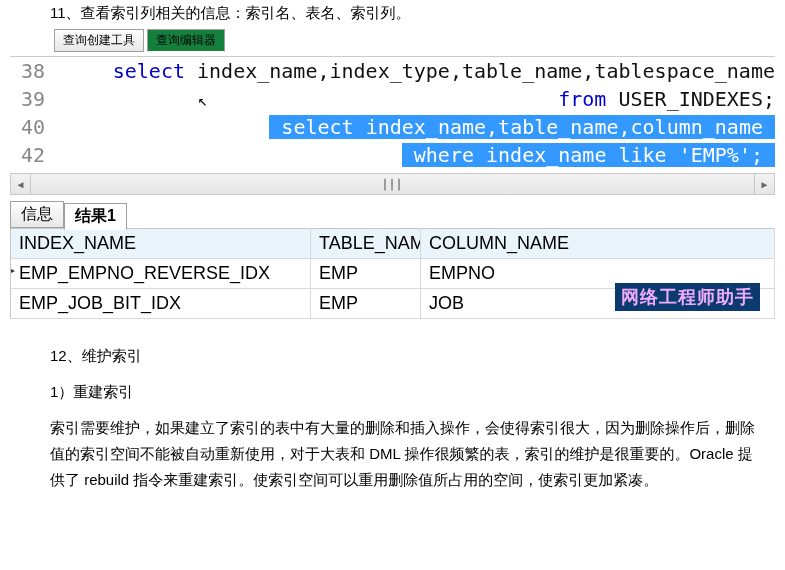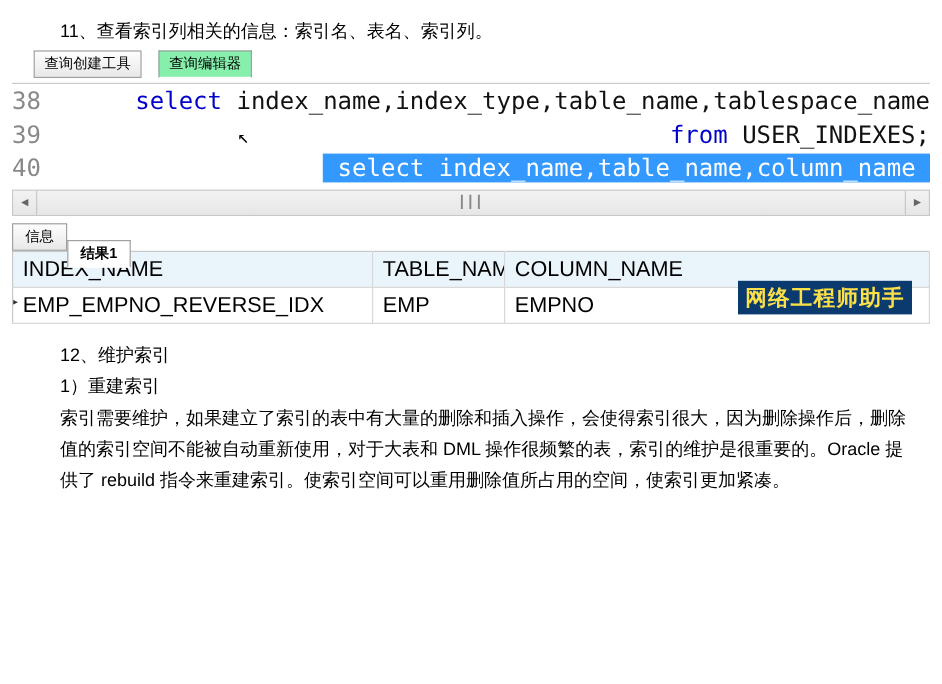--- a/index.html
+++ b/index.html
@@ -1,48 +1,48 @@
 <!DOCTYPE html>
 <html><head>
 <meta charset="utf-8">
 <style>
   * { box-sizing: border-box; margin: 0; padding: 0; }
   body { font-family: "Microsoft YaHei", "SimSun", sans-serif; font-size: 14px; background: #fff; width: 785px; }
-  .section-title { font-size: 15px; color: #000; padding: 4px 0 6px 50px; margin-top: 13px; }
-  .tabs-row { display: flex; padding-left: 28px; gap: 14px; }
+  .section-title { font-size: 15px; color: #000; padding: 4px 0 6px 50px; }
+  .tabs-row { display: flex; padding-left: 54px; gap: 3px; }
   .tab-btn { background: linear-gradient(#fdfdfd, #e8e8e8); border: 1px solid #a0a0a0; padding: 2px 8px; font-size: 12px; font-family: "SimSun", sans-serif; cursor: pointer; }
-  .tab-btn.active { background: #86efac; border-bottom: 1px solid #fff; }
+  .tab-btn.active { background: #15803d; border-bottom: 1px solid #fff; }
   .editor-area { margin: 4px 10px 0 10px; border-top: 1px solid #ccc; }
   .code-row { display: flex; font-family: Consolas, monospace; font-size: 20px; line-height: 28px; }
-  .gutter { width: 58px; text-align: left; padding-right: 12px; color: #888; background: #fff; user-select: none; }
+  .gutter { width: 58px; text-align: center; padding-right: 12px; color: #888; background: #fff; user-select: none; }
   .code-cell { flex: 1; white-space: pre; position: relative; text-align: right; }
   .kw { color: #0000cc; }
   .plain { color: #111; }
   .str { color: #c00000; }
   .selrun { background: #3399ff; color: #fff !important; padding: 0 12px; }
   .selrun .kw, .selrun .plain, .selrun .str { color: #fff !important; }
   .cursor-icon { position: absolute; left: 130px; top: 2px; font-size: 16px; color: #000; pointer-events: none; }
   .hscroll { margin: 4px 10px 0 10px; height: 22px; background: linear-gradient(#f2f2f2,#e6e6e6); border: 1px solid #c8c8c8; display: flex; align-items: center; position: relative; }
   .hscroll .arrow { width: 20px; height: 100%; display: flex; align-items: center; justify-content: center; color: #666; font-size: 10px; border-right: 1px solid #c8c8c8; cursor: pointer; }
   .hscroll .arrow.right { border-right: none; border-left: 1px solid #c8c8c8; margin-left: auto; }
   .hscroll .grip { position: absolute; left: 50%; top: 50%; transform: translate(-50%,-50%); color: #888; font-size: 10px; letter-spacing: 1px; }
   .result-tabs { display: flex; margin: 6px 0 0 10px; }
-  .rtab { font-size: 12px; font-family: "SimSun", sans-serif; border: 1px solid #a0a0a0; padding: 2px 10px; background: linear-gradient(#fdfdfd,#e8e8e8); cursor: pointer; }
-  .rtab.active { background: #fff; font-weight: bold; border-bottom: 1px solid #fff; position: relative; top: 14px; }
+  .rtab { font-size: 16px; font-family: "SimSun", sans-serif; border: 1px solid #a0a0a0; padding: 2px 10px; background: linear-gradient(#fdfdfd,#e8e8e8); cursor: pointer; }
+  .rtab.active { background: #fff; font-weight: bold; border-bottom: 1px solid #fff; position: relative; top: 2px; }
   .grid { margin: 0 10px; border: 1px solid #c8c8c8; border-collapse: collapse; width: calc(100% - 20px); table-layout: fixed; font-family: "Segoe UI","Microsoft YaHei",sans-serif; }
   .grid th, .grid td { text-align: left; padding: 4px 8px; border-right: 1px solid #d8d8d8; border-bottom: 1px solid #d8d8d8; font-size: 18px; white-space: nowrap; overflow: hidden; }
   .grid th { background: #eaf4fb; font-weight: 400; color: #000; }
   .grid th:nth-child(1) { width: 300px; }
   .grid th:nth-child(2) { width: 110px; }
   .grid th:nth-child(3) { width: auto; margin-left: 46px; }
   .rowmark { position: relative; }
   .rowmark::before { content: "▸"; position: absolute; left: -2px; color: #333; font-size: 12px; }
-  .watermark { position: absolute; right: 25px; margin-top: -36px; background: #0b3a6e; color: #fde047; font-family: "KaiTi","SimSun",serif; font-size: 18px; font-weight: bold; padding: 2px 6px; letter-spacing: 1px; pointer-events: none; }
+  .watermark { position: absolute; right: 25px; margin-top: -36px; background: #0b3a6e; color: #f0abfc; font-family: "KaiTi","SimSun",serif; font-size: 18px; font-weight: bold; padding: 2px 6px; letter-spacing: 1px; pointer-events: none; }
   .paratext { padding: 14px 28px 0 50px; font-size: 15px; line-height: 26px; color: #000; }
-  .paratext p { margin-bottom: 0; }
+  .paratext p { margin-bottom: 0; margin-top: 10px; }
 </style>
 </head>
 <body>
 
 <div class="section-title">11、查看索引列相关的信息：索引名、表名、索引列。</div>
 
 <div class="tabs-row">
   <button class="tab-btn">查询创建工具</button>
   <button class="tab-btn active">查询编辑器</button>
 </div>
@@ -52,20 +52,24 @@
     <div class="gutter">38</div>
     <div class="code-cell"><span class="kw">select</span><span class="plain"> index_name,index_type,table_name,tablespace_name</span></div>
   </div>
   <div class="code-row">
     <div class="gutter">39</div>
     <div class="code-cell"><span class="kw">from</span><span class="plain"> USER_INDEXES;</span><span class="cursor-icon">↖</span></div>
   </div>
   <div class="code-row">
     <div class="gutter">40</div>
     <div class="code-cell"><span class="selrun"><span class="kw">select</span><span class="plain"> index_name,table_name,column_name</span></span></div>
+  </div>
+  <div class="code-row">
+    <div class="gutter">42</div>
+    <div class="code-cell"><span class="selrun"><span class="kw">where</span><span class="plain"> index_name </span><span class="kw">like</span><span class="plain"> </span><span class="str">'EMP%'</span><span class="plain">;</span></span></div>
   </div>
 </div>
 
 <div class="hscroll">
   <div class="arrow">◄</div>
   <div class="grip">┃┃┃</div>
   <div class="arrow right">►</div>
 </div>
 
 <div class="result-tabs">
@@ -80,20 +84,25 @@
       <th>TABLE_NAME</th>
       <th>COLUMN_NAME</th>
     </tr>
   </thead>
   <tbody>
     <tr>
       <td class="rowmark">EMP_EMPNO_REVERSE_IDX</td>
       <td>EMP</td>
       <td>EMPNO</td>
     </tr>
+    <tr>
+      <td>EMP_JOB_BIT_IDX</td>
+      <td>EMP</td>
+      <td>JOB</td>
+    </tr>
   </tbody>
 </table>
 <div class="watermark">网络工程师助手</div>
 
 <div class="paratext">
   <p>12、维护索引</p>
   <p>1）重建索引</p>
   <p>索引需要维护，如果建立了索引的表中有大量的删除和插入操作，会使得索引很大，因为删除操作后，删除值的索引空间不能被自动重新使用，对于大表和 DML 操作很频繁的表，索引的维护是很重要的。Oracle 提供了 rebuild 指令来重建索引。使索引空间可以重用删除值所占用的空间，使索引更加紧凑。</p>
 </div>
 

